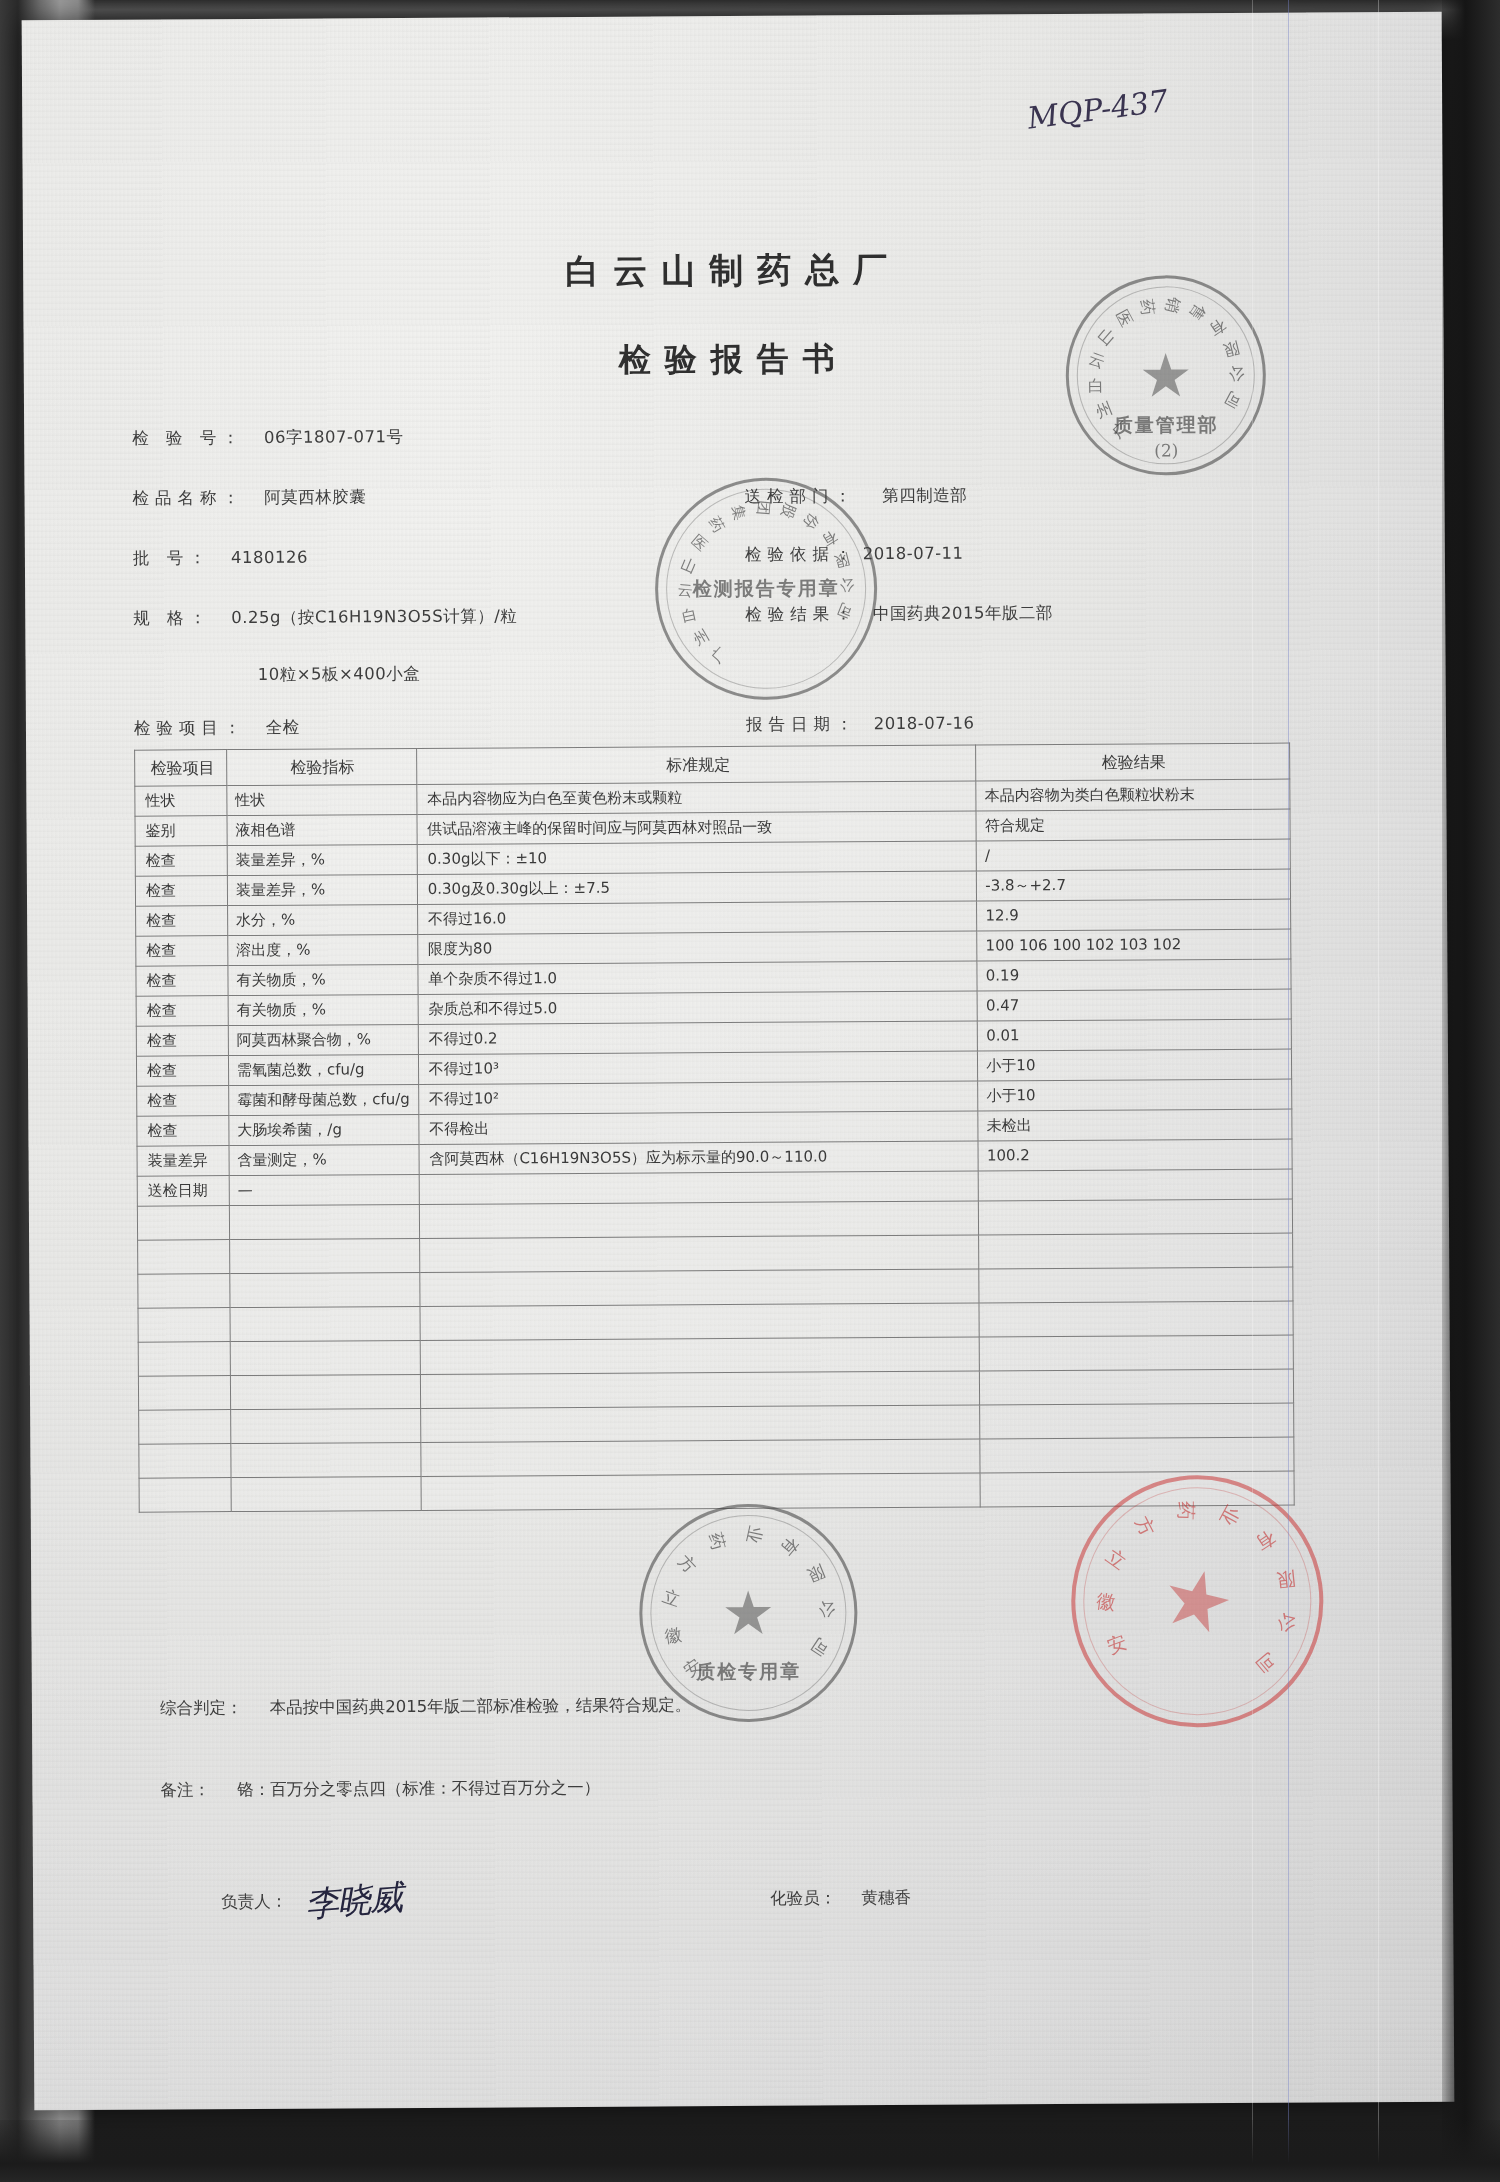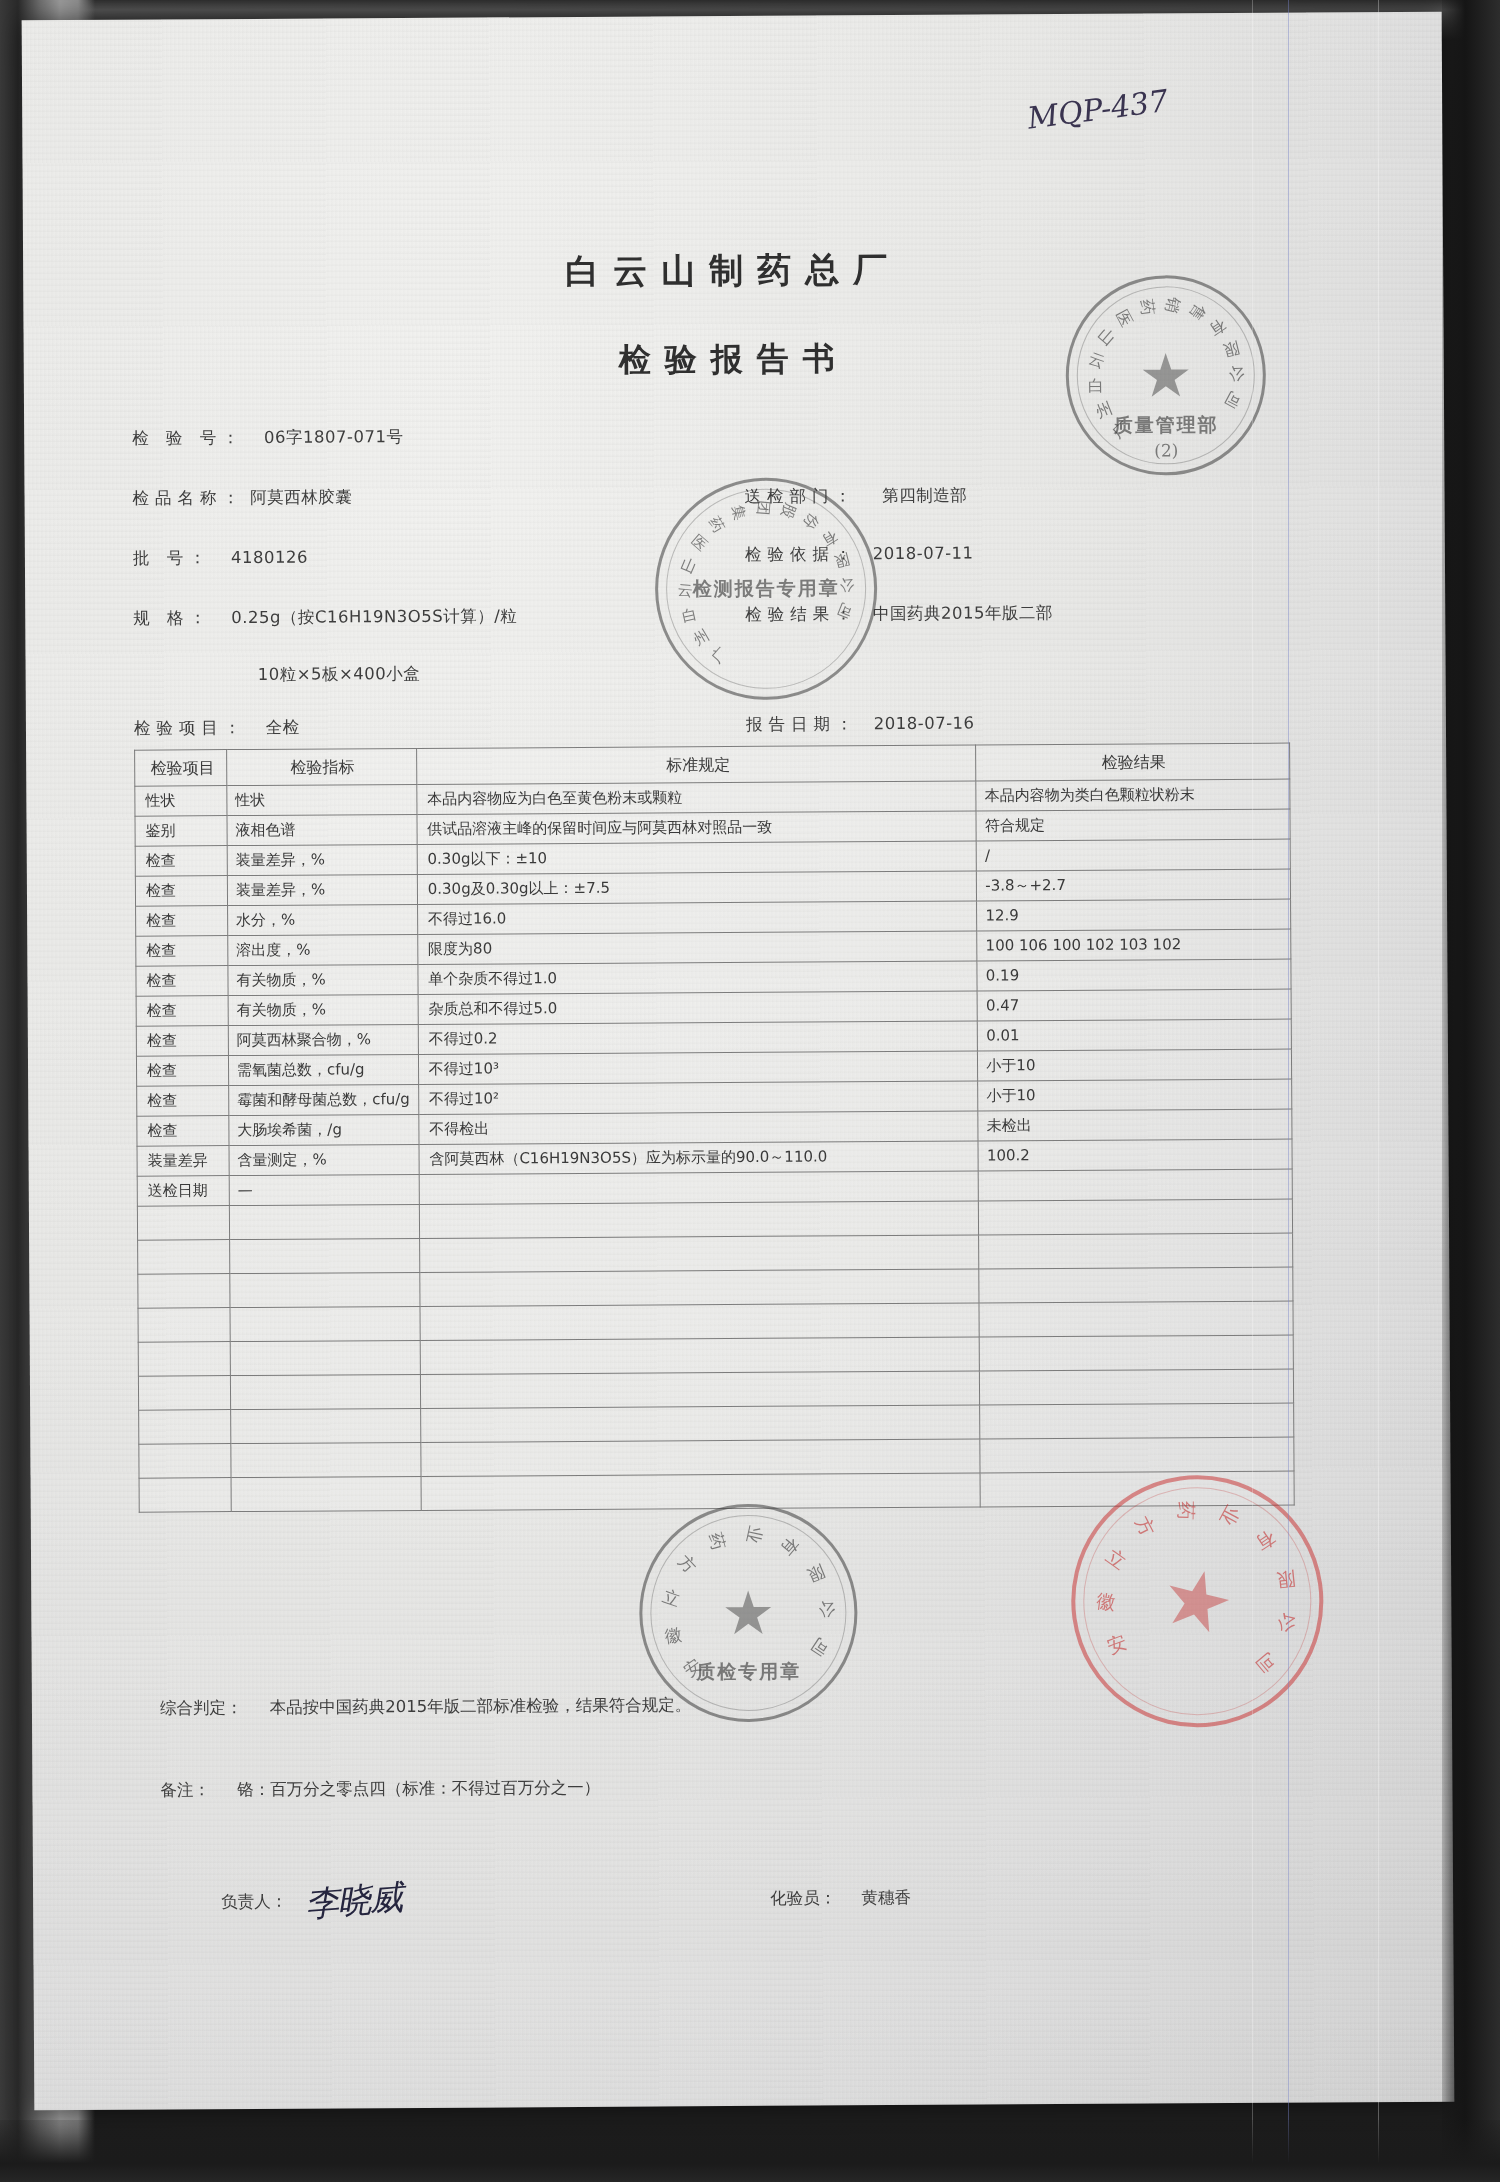--- a/index.html
+++ b/index.html
@@ -181,21 +181,21 @@
 
     <div class="title1">白云山制药总厂</div>
     <div class="title2">检验报告书</div>
 
     <div class="meta" style="left:108px; top:408px;">
       <span class="lab">检 验 号：</span>
       <span class="val" style="margin-left:14px;">06字1807-071号</span>
     </div>
     <div class="meta" style="left:108px; top:468px;">
       <span class="lab">检品名称：</span>
-      <span class="val" style="">阿莫西林胶囊</span>
+      <span class="val" style="margin-left:14px;">阿莫西林胶囊</span>
     </div>
     <div class="meta" style="left:108px; top:528px;">
       <span class="lab">批    号：</span>
       <span class="val" style="margin-left:14px;">4180126</span>
     </div>
     <div class="meta" style="left:108px; top:588px;">
       <span class="lab">规    格：</span>
       <span class="val" style="margin-left:14px;">0.25g（按C16H19N3O5S计算）/粒</span>
     </div>
     <div class="meta" style="left:232px; top:645px;">
@@ -205,21 +205,21 @@
       <span class="lab">检验项目：</span>
       <span class="val" style="margin-left:14px;">全检</span>
     </div>
 
     <div class="meta" style="left:720px; top:470px;">
       <span class="lab">送检部门：</span>
       <span class="val" style="margin-left:20px;">第四制造部</span>
     </div>
     <div class="meta" style="left:720px; top:528px;">
       <span class="lab">检验依据：</span>
-      <span class="val" style="margin-left:10px;">2018-07-11</span>
+      <span class="val" style="margin-left:0;">2018-07-11</span>
     </div>
     <div class="meta" style="left:720px; top:588px;">
       <span class="lab">检验结果：</span>
       <span class="val" style="margin-left:10px;">中国药典2015年版二部</span>
     </div>
     <div class="meta" style="left:720px; top:698px;">
       <span class="lab">报告日期：</span>
       <span class="val" style="margin-left:10px;">2018-07-16</span>
     </div>
 

